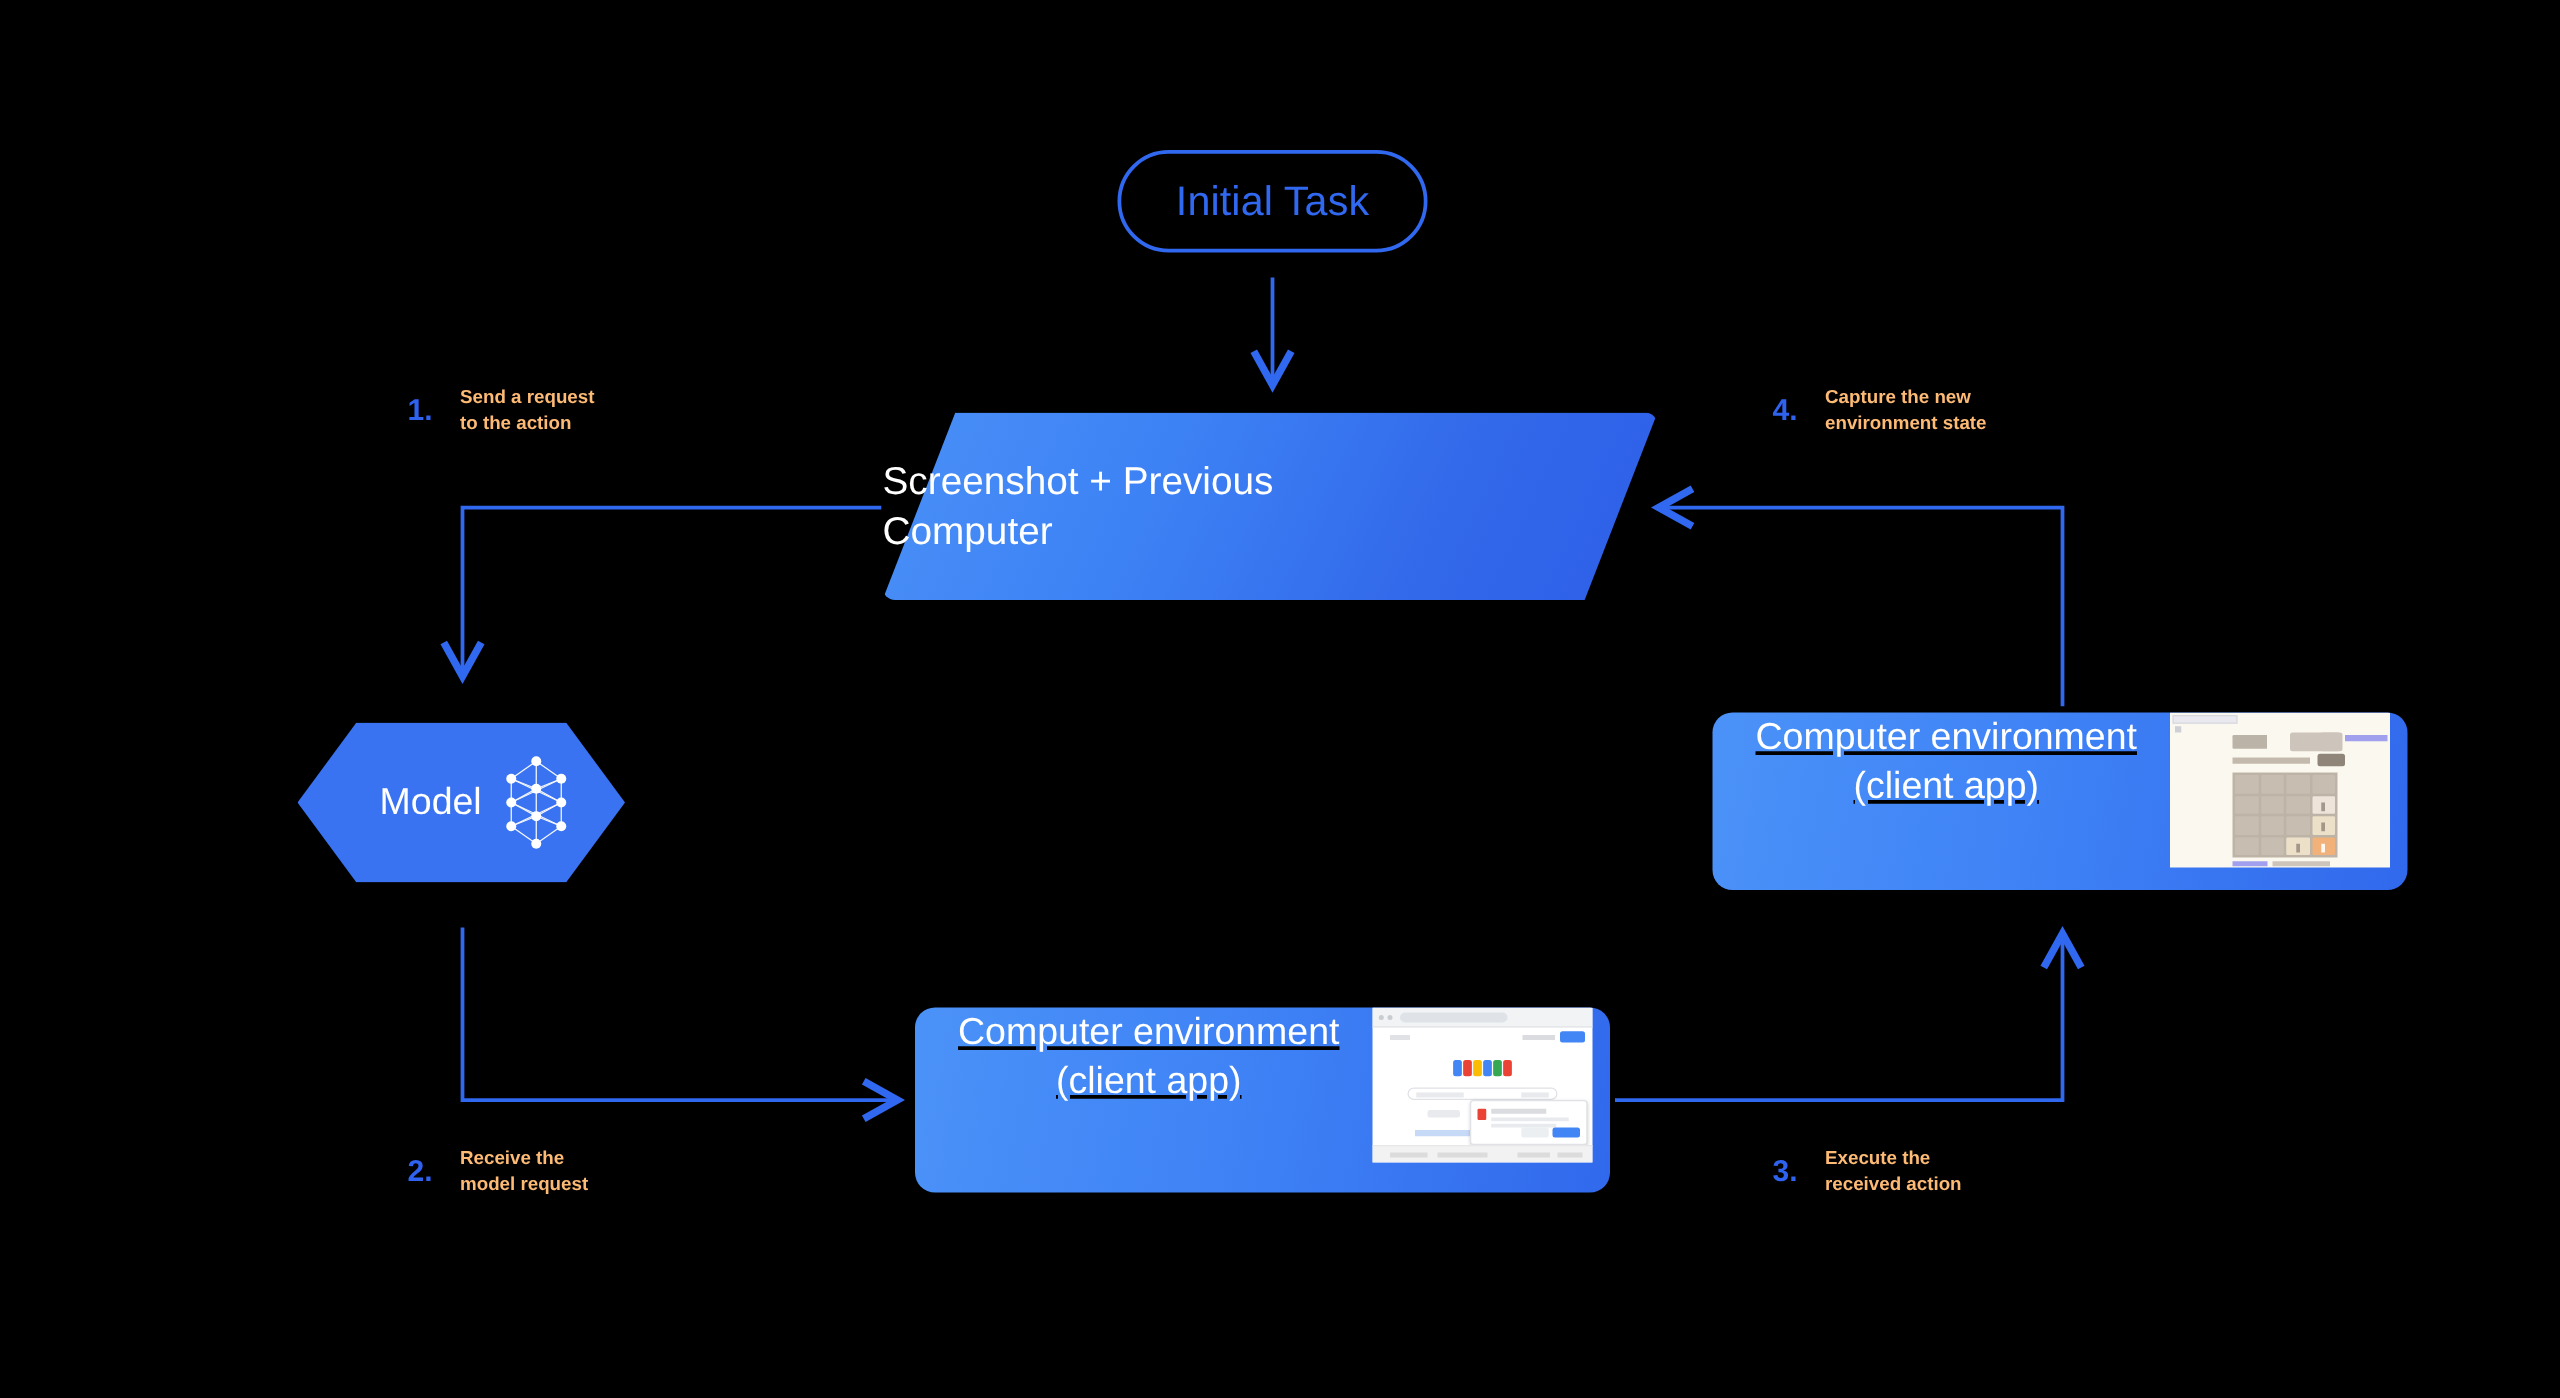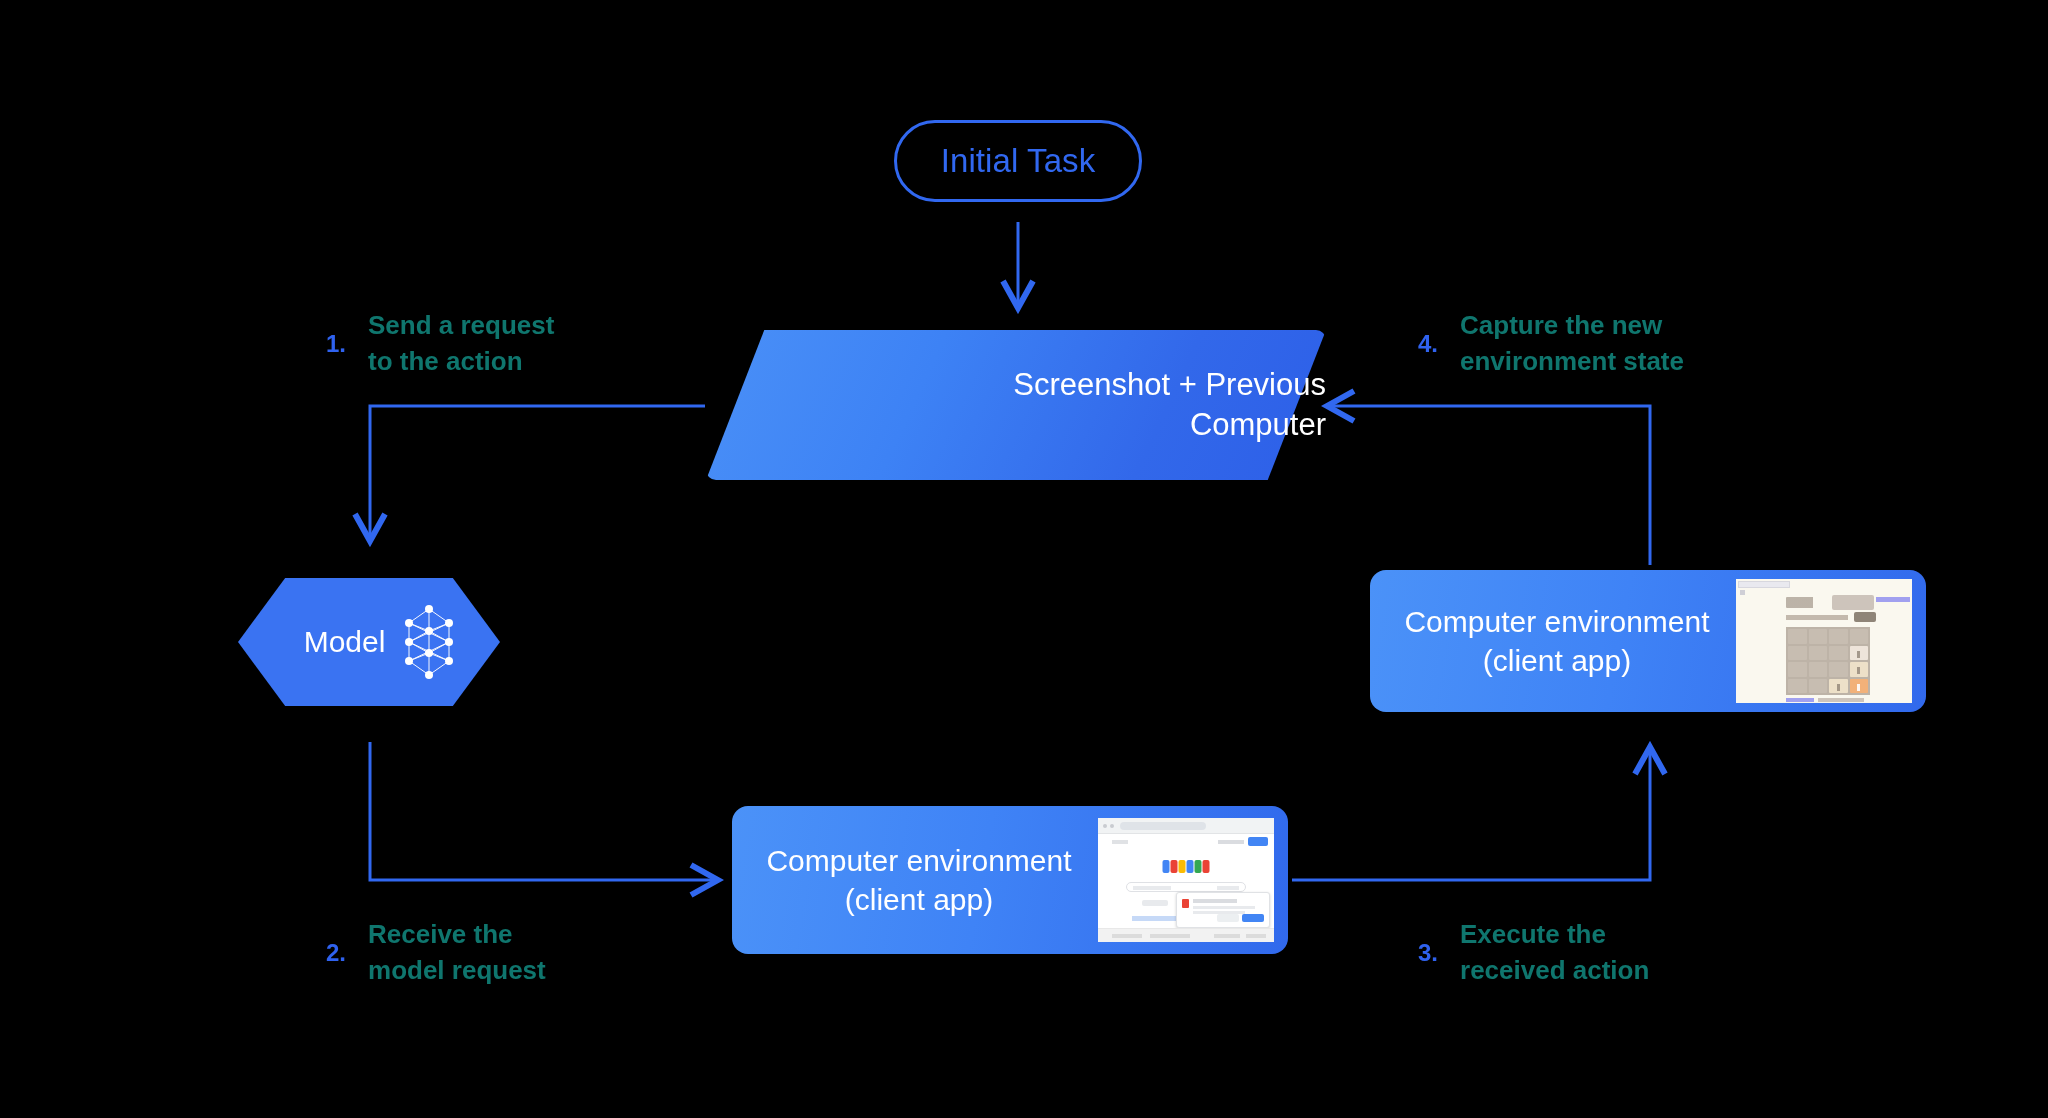--- a/index.html
+++ b/index.html
@@ -36,21 +36,21 @@
   }
   .para-shape {
     position: absolute; inset: 0;
     background: linear-gradient(115deg, #4a90f7 0%, #3d82f5 35%, #3268ea 72%, #2d5fe8 100%);
     clip-path: polygon(9.4% 0%, 100% 0%, 90.6% 100%, 0% 100%);
     border-radius: 10px;
   }
   .para-text {
     position: absolute; inset: 0;
     display: flex; flex-direction: column;
-    align-items: flex-end; justify-content: center;
+    align-items: flex-start; justify-content: center;
     color: #ffffff; font-size: 31px; line-height: 1.28;
     font-weight: 400; text-align: center;
   }
 
   
   .hex-wrap {
     position: absolute;
     left: 238px; top: 578px;
     width: 262px; height: 128px;
   }
@@ -64,21 +64,21 @@
     display: flex; align-items: center; justify-content: center; gap: 16px;
   }
   .hex-label { color:#fff; font-size: 30px; font-weight: 400; margin-left: 23px; }
   .nn-icon { width: 56px; height: 78px; display:block; }
 
   
   .env-card {
     position: absolute;
     border-radius: 16px;
     overflow: hidden;
-    display: flex; align-items: center;
+    display: flex; align-items: flex-start; text-decoration: underline;
   }
   .env-card.right {
     left: 1370px; top: 570px; width: 556px; height: 142px;
     background: linear-gradient(100deg, #4b92f8 0%, #3f83f6 45%, #3169ec 100%);
   }
   .env-card.bottom {
     left: 732px; top: 806px; width: 556px; height: 148px;
     background: linear-gradient(100deg, #4b92f8 0%, #3f83f6 45%, #3169ec 100%);
   }
   .env-title {
@@ -135,21 +135,21 @@
   .tgoog .dialog .dl2 { position:absolute; left:16px; top:13px; width:62px; height:3px; background:#e8eaed; }
   .tgoog .dialog .dl3 { position:absolute; left:16px; top:18px; width:52px; height:3px; background:#e8eaed; }
   .tgoog .dialog .dbtn1 { position:absolute; right:30px; bottom:5px; width:22px; height:8px; background:#eceff1; border-radius:2px; }
   .tgoog .dialog .dbtn2 { position:absolute; right:5px; bottom:5px; width:22px; height:8px; background:#4285f4; border-radius:2px; }
   .tgoog .footer { position:absolute; left:0; bottom:0; width:100%; height:14px; background:#f2f2f2; border-top:1px solid #e8e8e8; }
   .tgoog .footer i { position:absolute; top:5px; height:4px; background:#dcdcdc; display:block; }
 
   
   .step { position: absolute; display: flex; align-items: center; gap: 22px; }
   .step-num { color: #2f62ef; font-size: 24px; font-weight: 700; }
-  .step-text { color: #0f766e; font-size: 26px; font-weight: 700; line-height: 1.38; }
+  .step-text { color: #fdba74; font-size: 15px; font-weight: 700; line-height: 1.38; }
 
   
   .conn { position: absolute; left: 0; top: 0; width: 2048px; height: 1118px; pointer-events: none; }
 </style>
 </head>
 <body>
 
 <div id="stage">
 
   <svg class="conn" viewBox="0 0 2048 1118">

